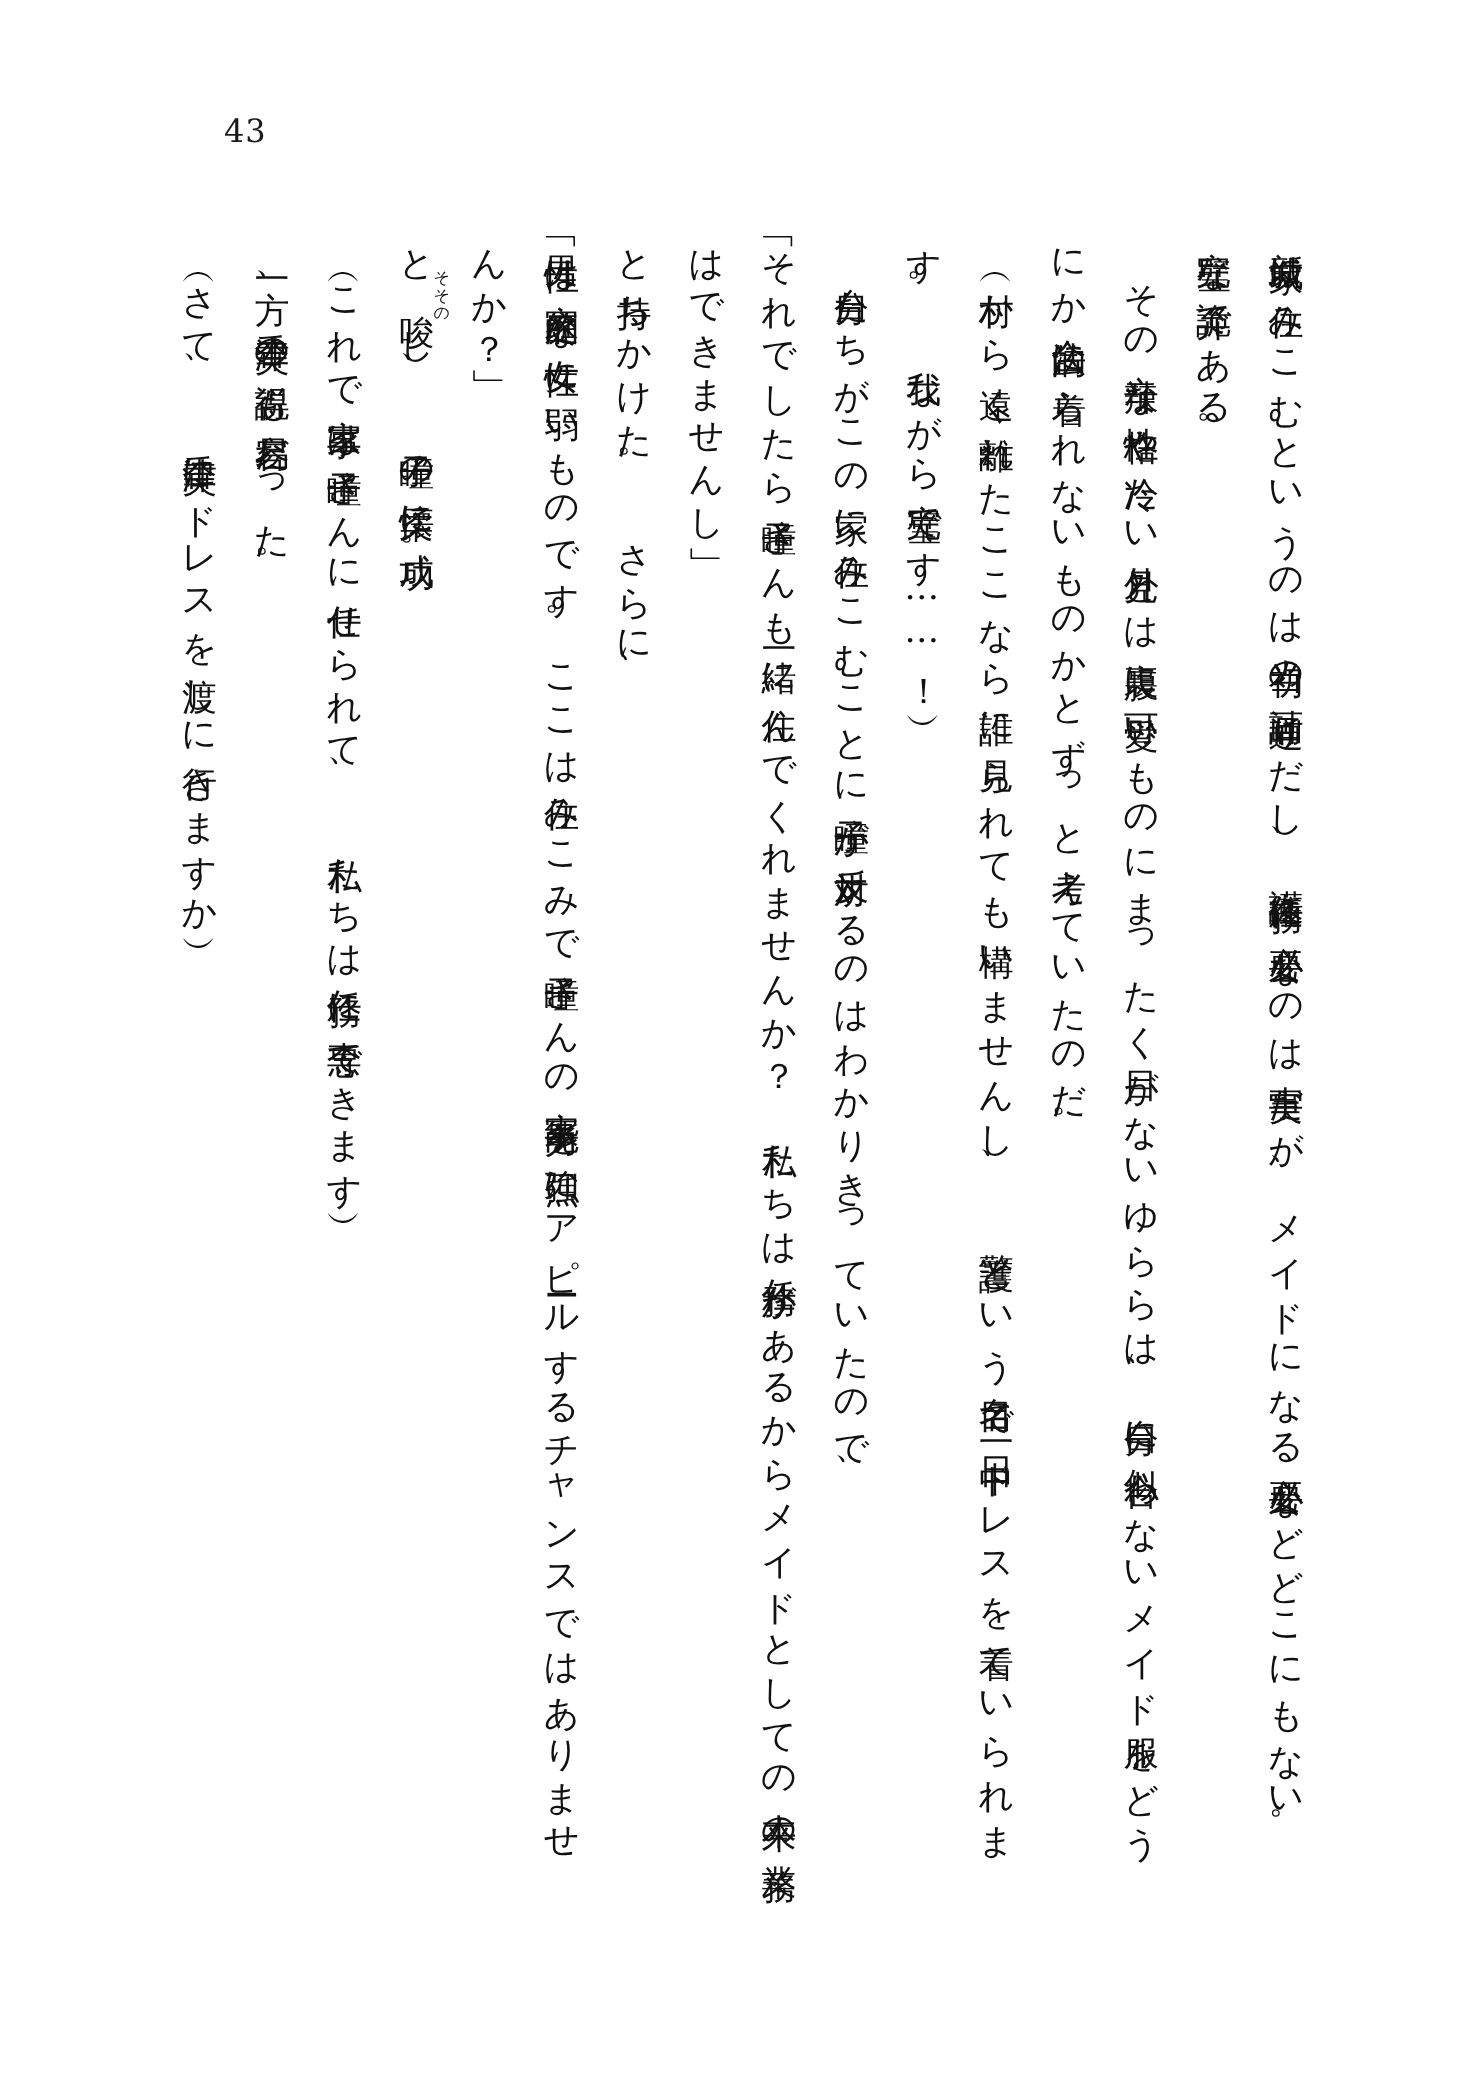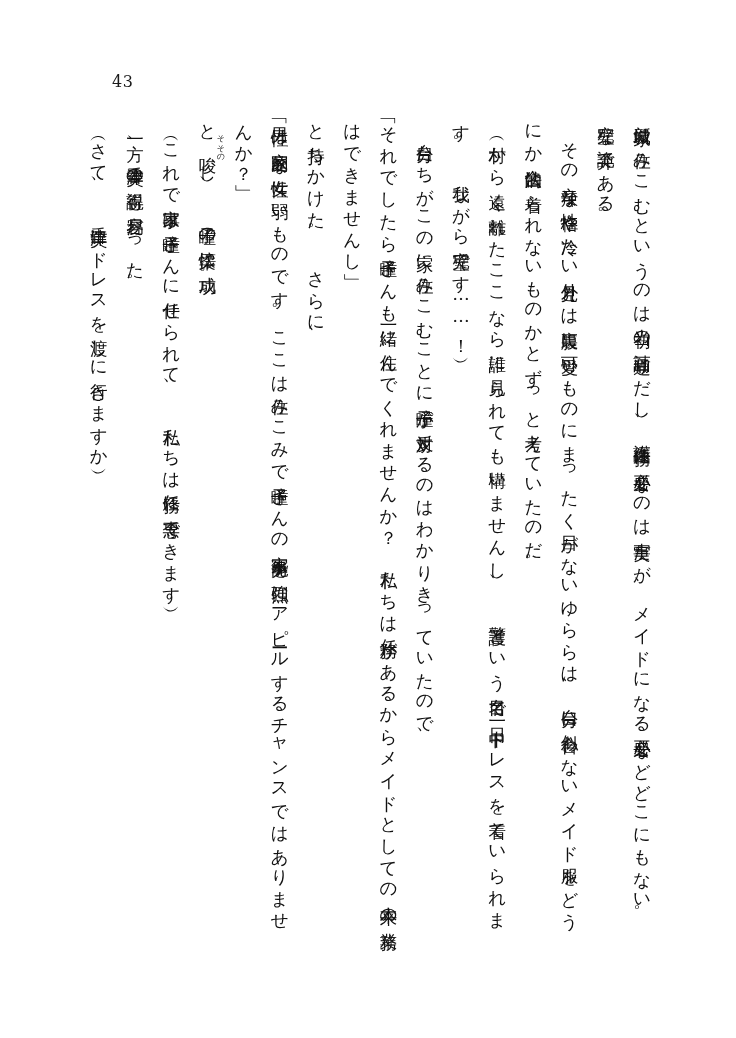--- a/index.html
+++ b/index.html
@@ -11,21 +11,21 @@
     position: relative;
     width: 736px;
     height: 1038px;
     background: #ffffff;
     overflow: hidden;
     font-family: "DejaVu Serif", "Liberation Serif", serif;
     color: #000000;
   }
   .page-number {
     position: absolute;
-    top: 72px;
+    top: 56px;
     left: 112px;
     font-size: 16px;
     font-family: "DejaVu Serif", "Liberation Serif", serif;
     color: #1a1a1a;
     letter-spacing: 0.5px;
   }
   .body-text {
     position: absolute;
     top: 112px;
     right: 76px;

